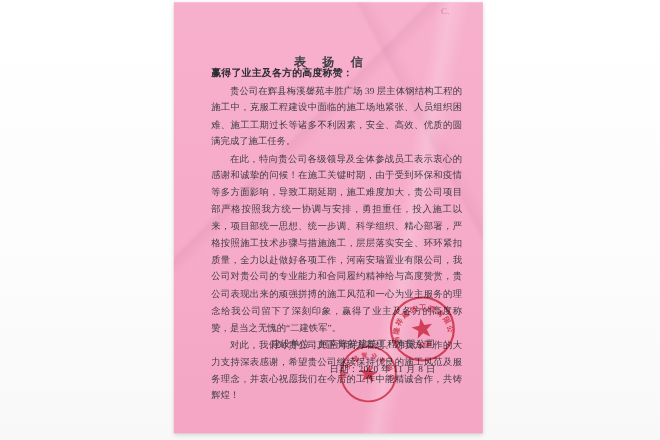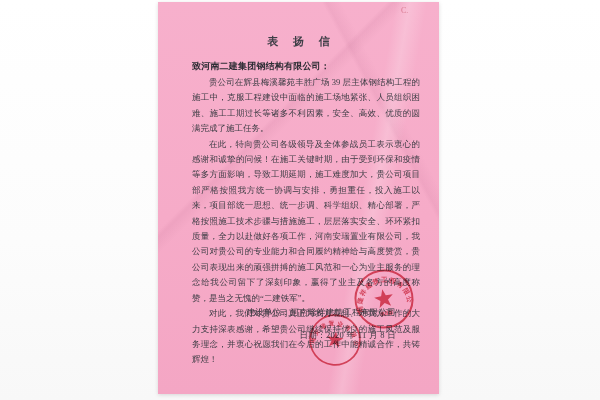--- a/index.html
+++ b/index.html
@@ -18,21 +18,21 @@
       linear-gradient(62deg, transparent 76%, rgba(170,85,125,0.09) 77%, transparent 80%),
       linear-gradient(180deg, #f7b0cc 0%, #f6abc8 55%, #f4a6c4 100%);
     box-shadow:0 1px 4px rgba(0,0,0,0.14);
   }
   .corner-mark{
     position:absolute;left:243px;top:4px;
     font-size:8px;color:rgba(200,90,110,0.65);
     font-family:"Liberation Serif","DejaVu Serif",serif;
   }
   .title{
-    position:absolute;left:0;right:0;top:32px;margin:0;
+    position:absolute;left:0;right:0;top:47px;margin:0;
     text-align:center;font-size:11px;font-weight:600;
     letter-spacing:6px;color:#3e3e46;text-indent:6px;
   }
   .salutation{
     position:absolute;left:34px;top:58px;width:228px;
     font-size:9px;font-weight:bold;color:#2d2d34;
     letter-spacing:0.2px;
   }
   .letter-body{
     position:absolute;left:34px;top:73px;width:228px;
@@ -60,21 +60,21 @@
 </head>
 <body>
 
 <div class="canvas">
   <div class="paper">
 
     <div class="corner-mark">C.</div>
 
     <h1 class="title">表 扬 信</h1>
 
-    <div class="salutation">致河南二建集团钢结构有限公司：</div>
+    <div class="salutation">赢得了业主及各方的高度称赞：</div>
 
     <div class="letter-body">
       <p>贵公司在辉县梅溪馨苑丰胜广场 39 层主体钢结构工程的施工中，克服工程建设中面临的施工场地紧张、人员组织困难、施工工期过长等诸多不利因素，安全、高效、优质的圆满完成了施工任务。</p>
       <p>在此，特向贵公司各级领导及全体参战员工表示衷心的感谢和诚挚的问候！在施工关键时期，由于受到环保和疫情等多方面影响，导致工期延期，施工难度加大，贵公司项目部严格按照我方统一协调与安排，勇担重任，投入施工以来，项目部统一思想、统一步调、科学组织、精心部署，严格按照施工技术步骤与措施施工，层层落实安全、环环紧扣质量，全力以赴做好各项工作，河南安瑞置业有限公司，我公司对贵公司的专业能力和合同履约精神给与高度赞赏，贵公司表现出来的顽强拼搏的施工风范和一心为业主服务的理念给我公司留下了深刻印象，赢得了业主及各方的高度称赞，是当之无愧的“二建铁军”。</p>
       <p>对此，我们对贵公司真正为我方着想、对我方工作的大力支持深表感谢，希望贵公司继续保持优良的施工风范及服务理念，并衷心祝愿我们在今后的工作中能精诚合作，共铸辉煌！</p>
     </div>
 
     <div class="signatures">
       <div>建设单位：河南隆祥建筑工程有限公司</div>
       <div>日期：2020 年 11 月 8 日</div>

